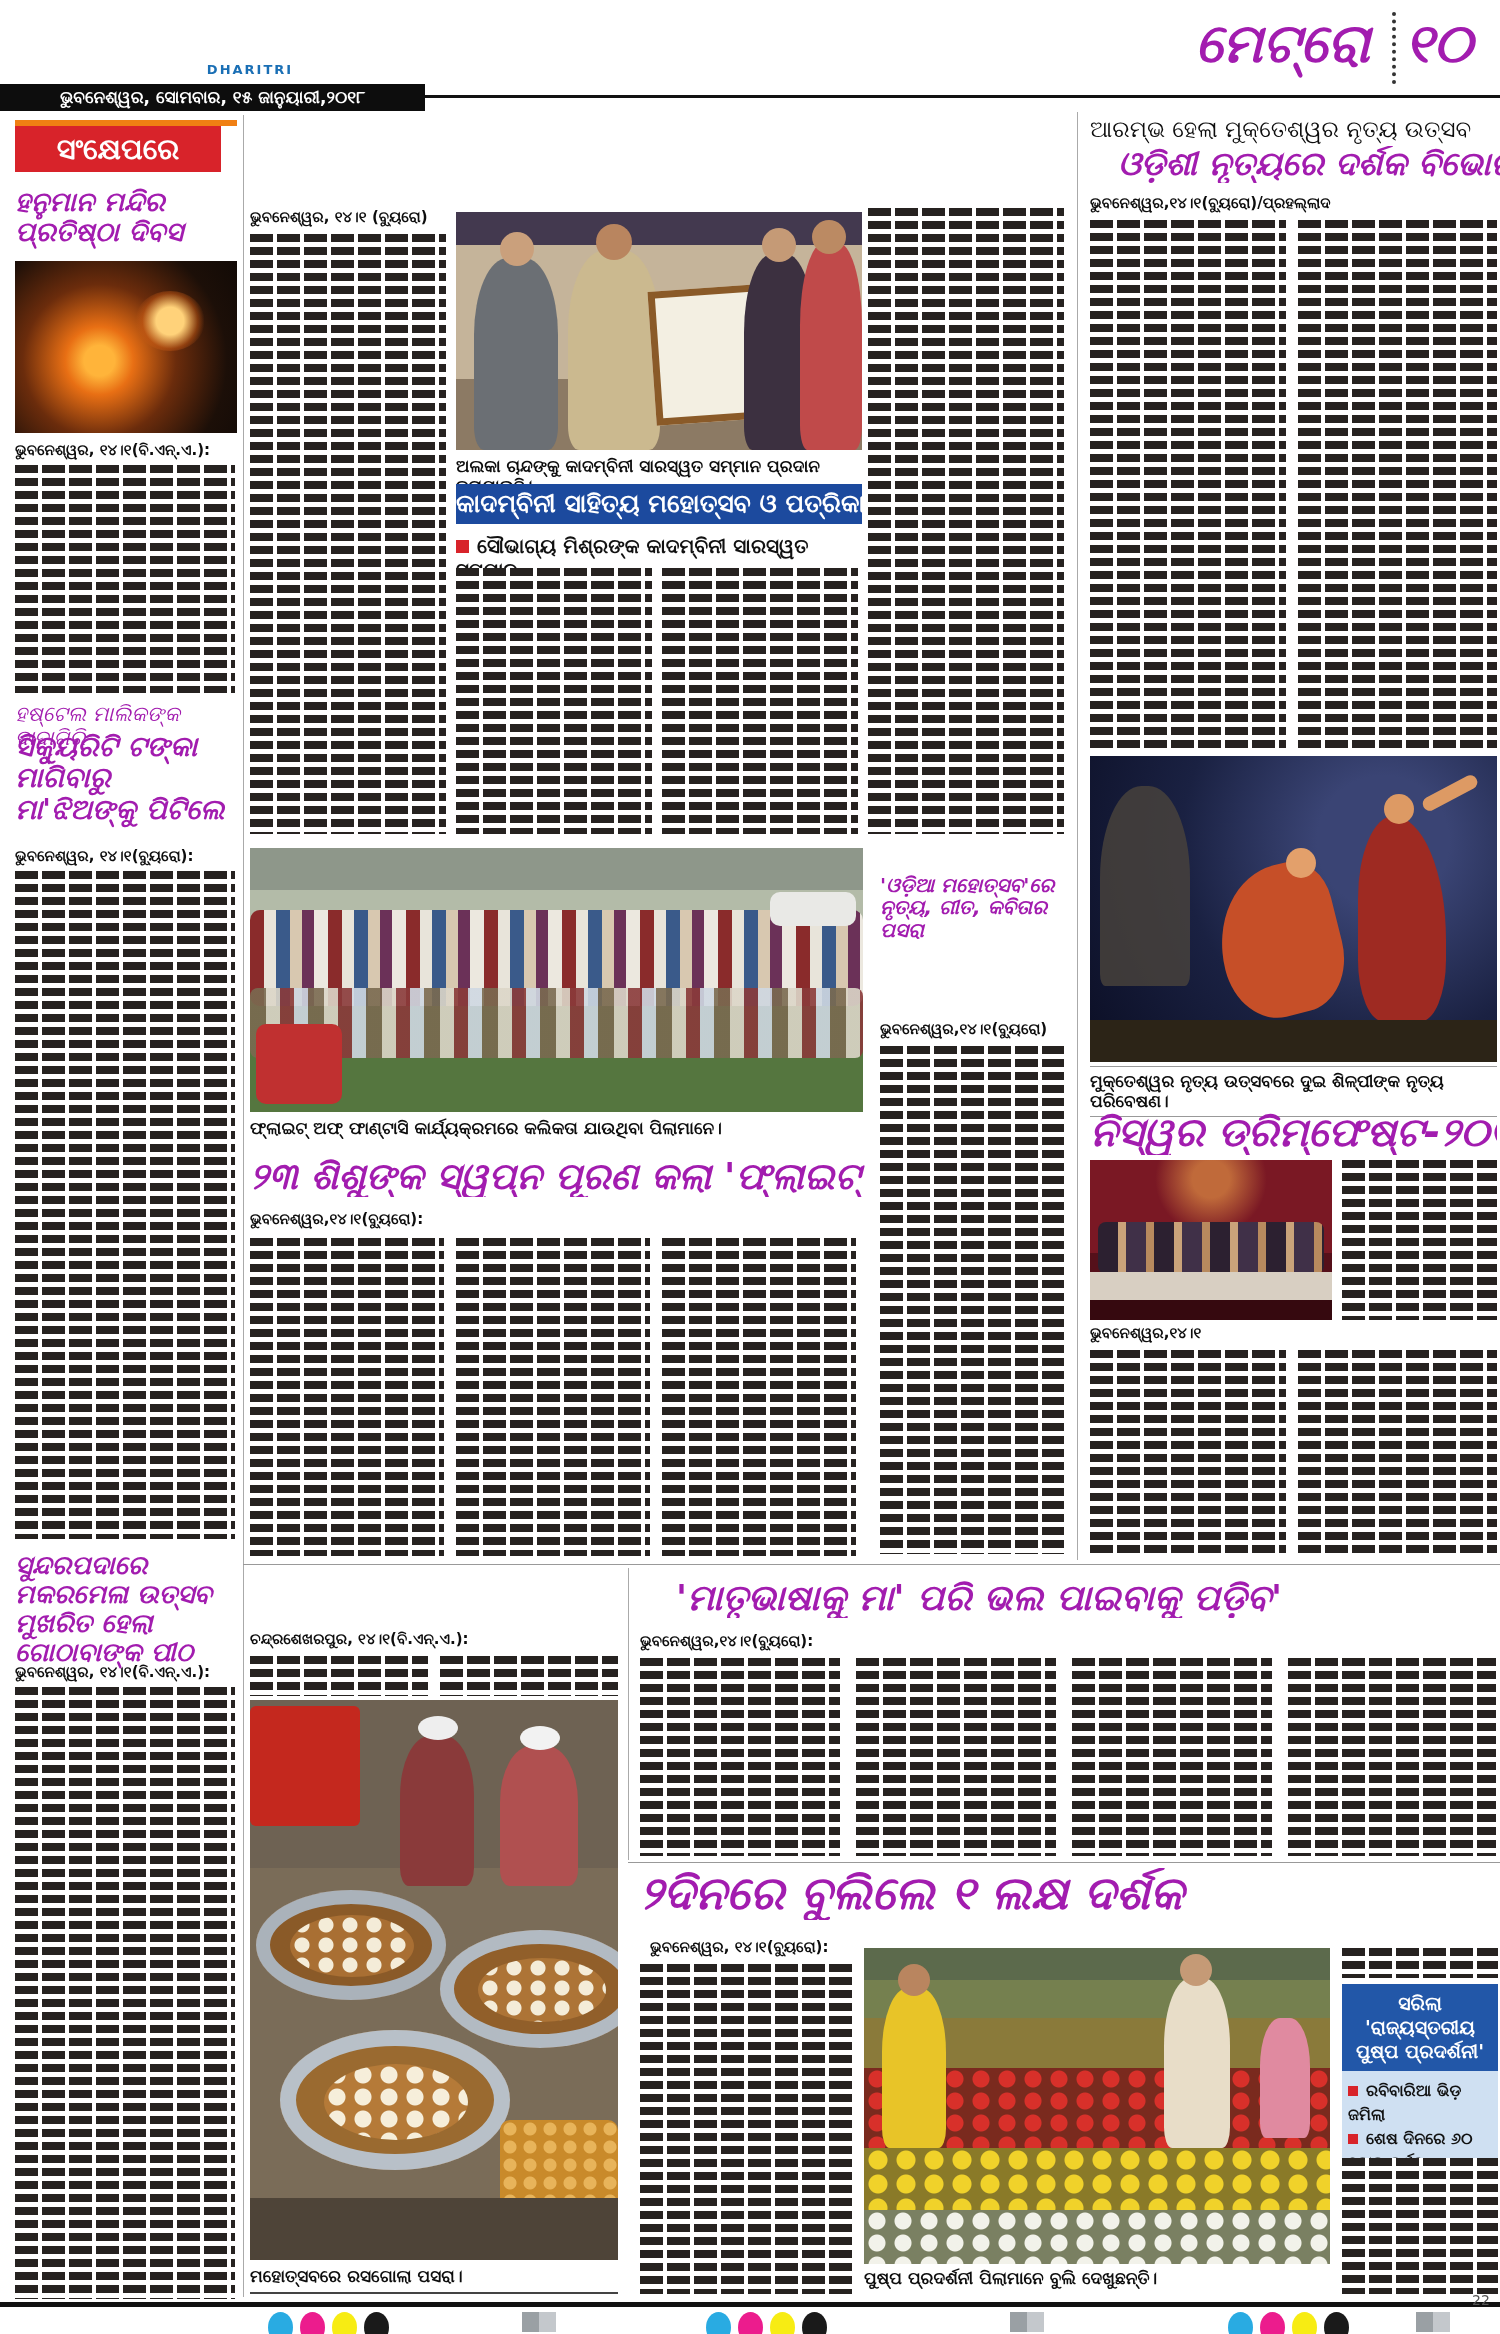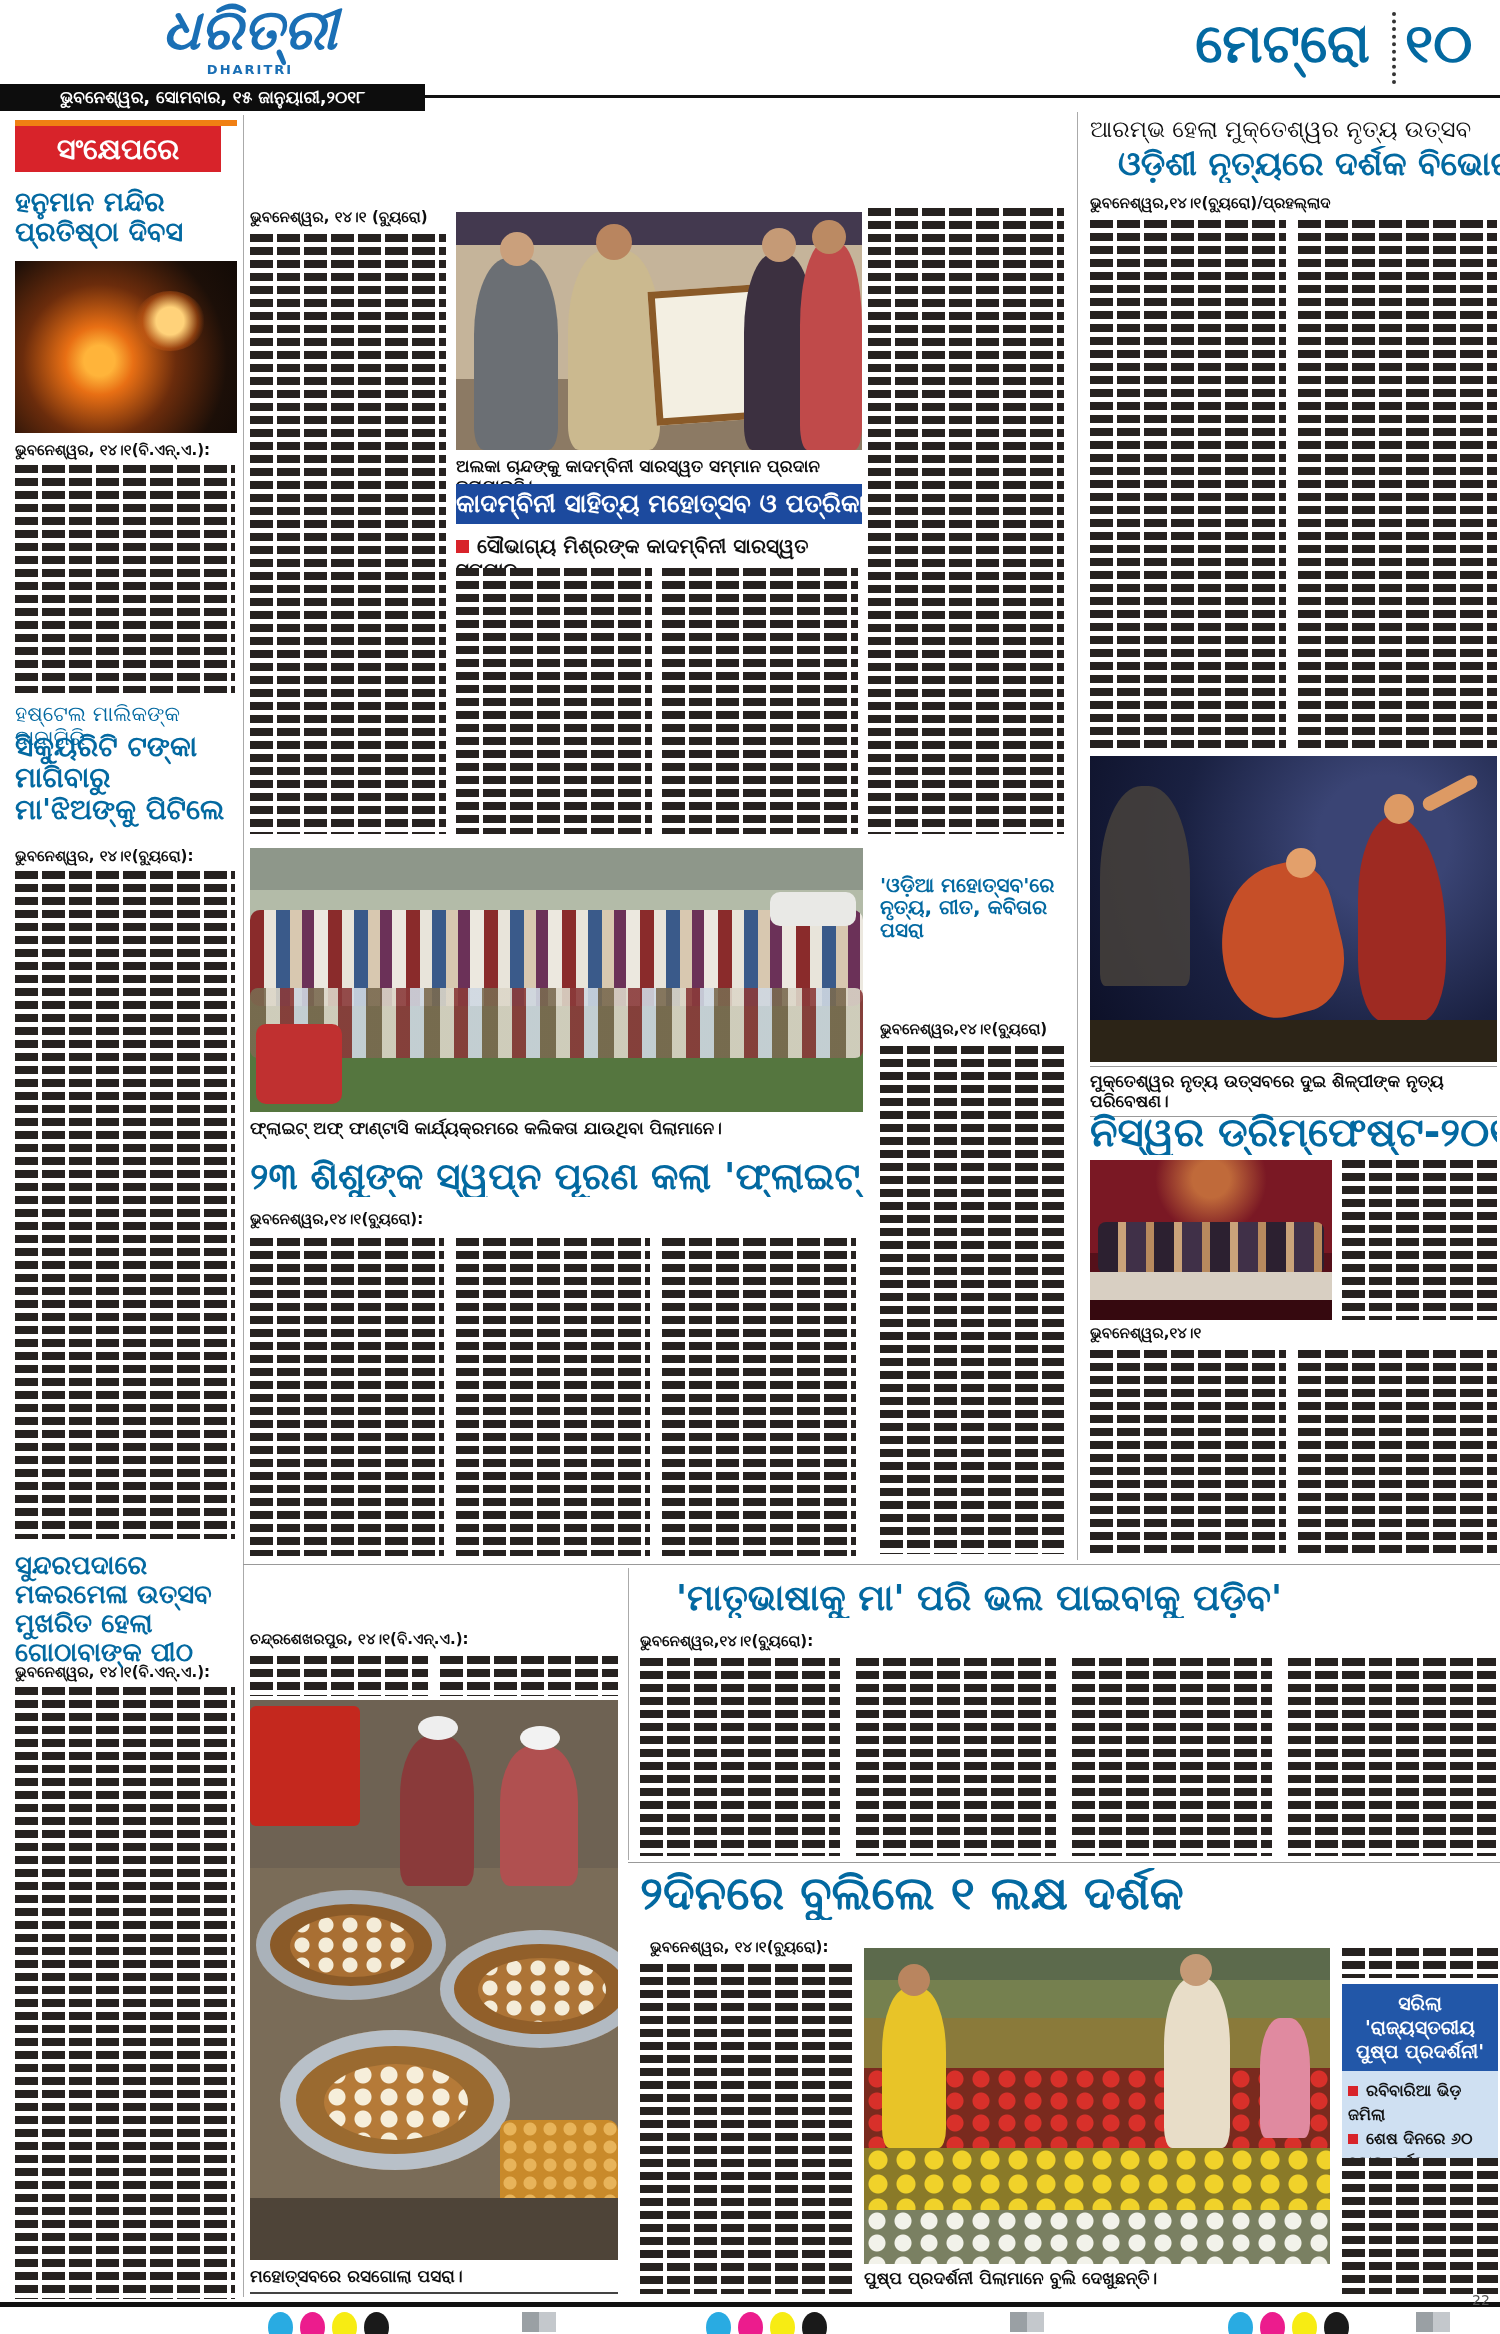--- a/index.html
+++ b/index.html
@@ -1,19 +1,19 @@
 <!DOCTYPE html>
 <html><head>
 <meta charset="utf-8">
 <style>
   html,body{margin:0;padding:0;background:#e8e8e8;}
   #page{position:relative;width:1500px;height:2334px;background:#fff;overflow:hidden;
         font-family:"DejaVu Sans","Liberation Sans",sans-serif;color:#111;}
   .abs{position:absolute;}
-  .hl{font-weight:bold;color:#0369a1;line-height:1.12;}
+  .hl{font-weight:bold;color:#a21caf;line-height:1.12;font-style:italic;}
   .nowrap{white-space:nowrap;overflow:hidden;}
   .dl{font-weight:bold;font-size:15px;color:#0d0d0d;}
   .cap{font-weight:bold;font-size:17px;color:#0d0d0d;line-height:1.2;}
   .sim{background-color:#fff;
     background-image:
       repeating-linear-gradient(90deg, rgba(0,0,0,0) 0 23px, #fff 23px 27px),
       repeating-linear-gradient(180deg, #262220 0 8px, rgba(0,0,0,0) 8px 13px);}
   .rule{background:#111;}
   .grule{background:#999;}
   .vrule{width:1px;background:#aaa;}
@@ -22,21 +22,20 @@
   .dot{border-radius:50%;width:25px;height:31px;display:inline-block;margin-right:7px;}
   .photo{overflow:hidden;position:absolute;}
   .fig{position:absolute;border-radius:40% 40% 12% 12%;}
 </style>
 </head>
 <body>
 
 <div id="page">
 
   <div class="abs" style="left:0;top:0;width:1500px;height:112px;">
-    <div class="abs" style="left:120px;top:2px;width:260px;text-align:center;color:#1a6fb5;font-weight:bold;font-size:56px;line-height:1.0;font-style:italic;"><span>ଧରିତ୍ରୀ</span></div>
     <div class="abs" style="left:120px;top:62px;width:260px;text-align:center;color:#1a6fb5;font-weight:bold;font-size:13px;letter-spacing:2px;">DHARITRI</div>
     <div class="abs" style="left:0;top:84px;width:425px;height:27px;background:#0d0d0d;color:#fff;font-weight:bold;font-size:17px;line-height:27px;text-align:center;">ଭୁବନେଶ୍ୱର, ସୋମବାର, ୧୫ ଜାନୁୟାରୀ,୨୦୧୮</div>
     <div class="abs rule" style="left:425px;top:95px;width:1075px;height:3px;"></div>
     <div class="abs hl" style="left:1120px;top:14px;width:250px;font-size:54px;text-align:right;">ମେଟ୍ରୋ</div>
     <div class="abs dotline" style="left:1392px;top:12px;height:72px;"></div>
     <div class="abs hl" style="left:1405px;top:14px;width:90px;font-size:54px;">୧୦</div>
   </div>
 
   <div class="abs" style="left:15px;top:115px;width:222px;height:2190px;">
     <div class="abs" style="left:0;top:5px;width:222px;height:6px;background:#f07f13;"></div>

